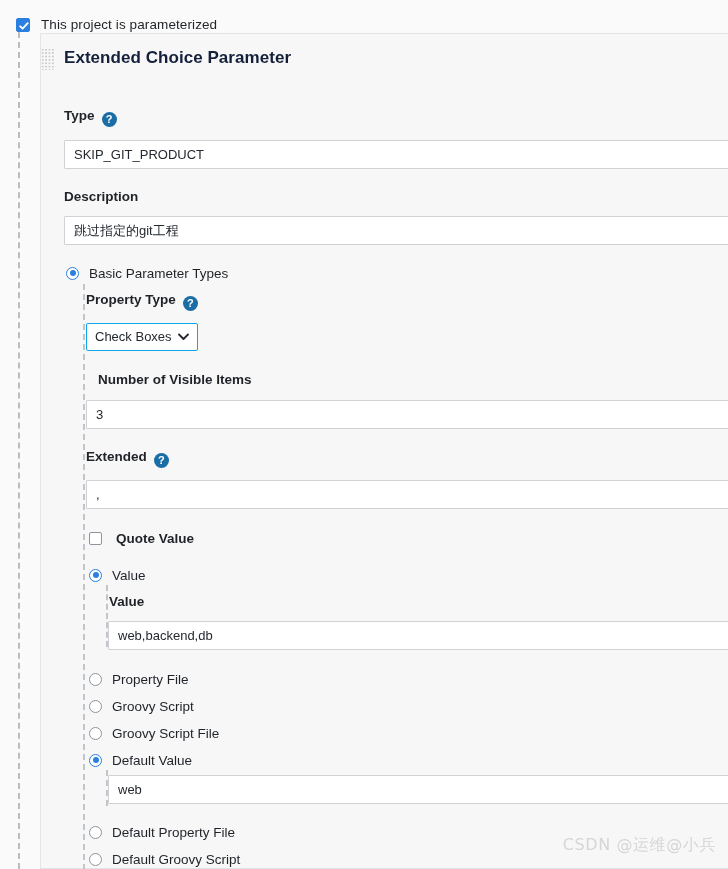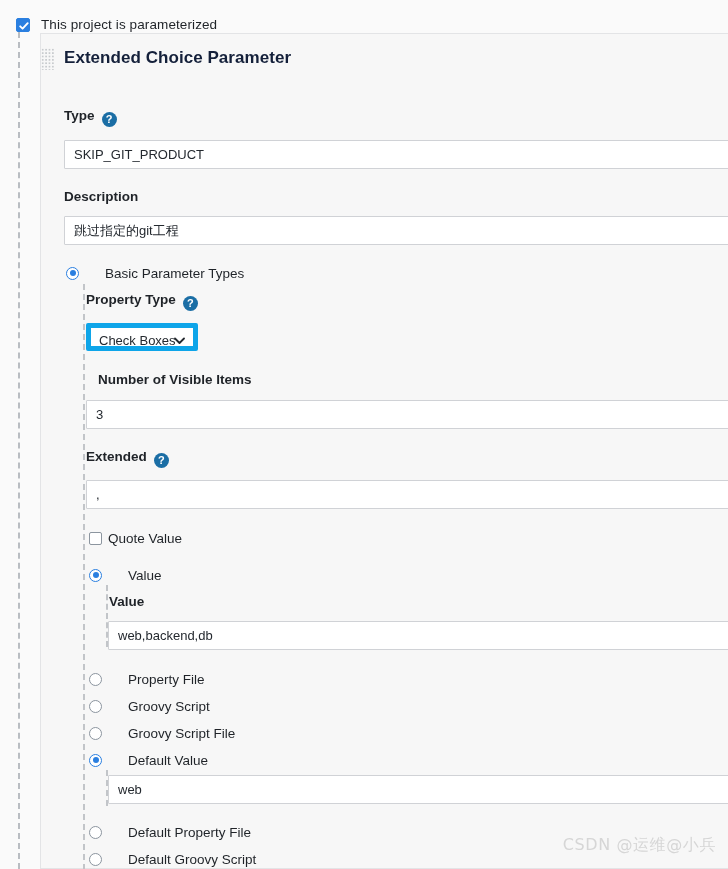--- a/index.html
+++ b/index.html
@@ -137,21 +137,21 @@
     border-radius: 1px;
   }
   .txt::placeholder { color: #9aa0a6; }
 
   
   .sel-wrap {
     position: absolute;
     height: 28px;
     width: 112px;
     background: #ffffff;
-    border: 5px solid #0ea5e9;
+    border: 1px solid #0ea5e9;
     box-sizing: border-box;
     border-radius: 2px;
   }
   .sel-val {
     position: absolute;
     left: 8px;
     top: 0;
     line-height: 26px;
     font-size: 13px;
     color: #24292f;
@@ -189,21 +189,21 @@
     content: "";
     position: absolute;
     left: 2.5px;
     top: 2.5px;
     width: 6px;
     height: 6px;
     border-radius: 50%;
     background: #2a7fe0;
   }
   .radio-lbl {
-    margin-left: 26px;
+    margin-left: 10px;
     font-size: 13.5px;
     color: #1f2328;
   }
 
   
   .inner-cb-row {
     position: absolute;
     height: 18px;
     display: flex;
     align-items: center;
@@ -211,23 +211,23 @@
   .inner-cb {
     width: 13px;
     height: 13px;
     border: 1px solid #8c959f;
     background: #ffffff;
     box-sizing: border-box;
     border-radius: 2px;
     flex: 0 0 auto;
   }
   .inner-cb-lbl {
-    margin-left: 6px;
-    font-size: 13.5px;
-    font-weight: normal;
+    margin-left: 14px;
+    font-size: 13.5px;
+    font-weight: bold;
     color: #1f2328;
   }
 
   
   .rail {
     position: absolute;
     width: 0;
     border-left: 2px dashed #c2c5c9;
   }
 

